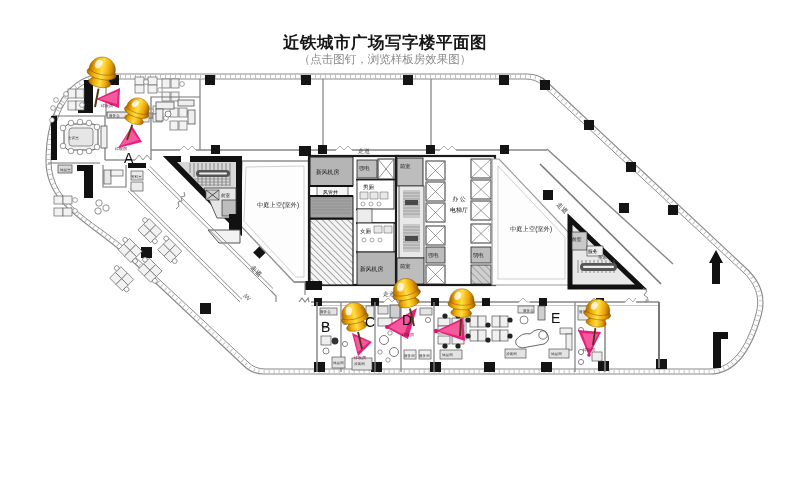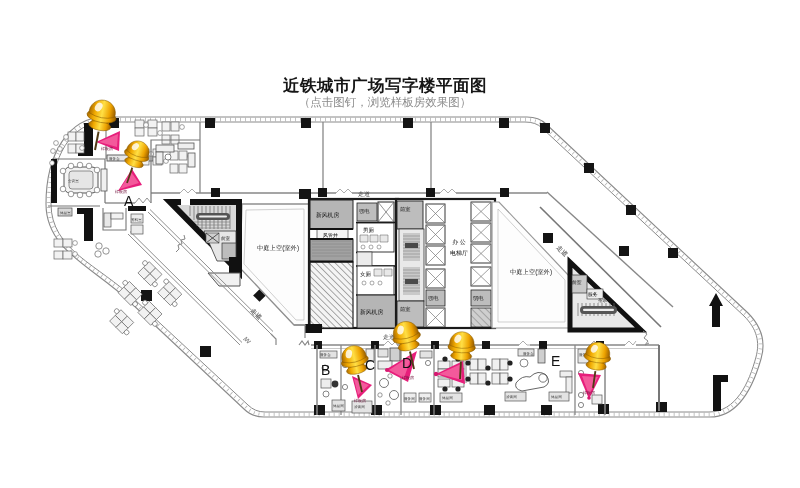--- a/index.html
+++ b/index.html
@@ -1,16 +1,16 @@
 <!DOCTYPE html>
 <html><head>
 <meta charset="utf-8">
 <style>
 html,body{margin:0;padding:0;background:#fff;}
-#wrap{width:800px;height:436px;position:relative;font-family:"Liberation Sans",sans-serif;margin-top:43px;}
+#wrap{width:800px;height:436px;position:relative;font-family:"Liberation Sans",sans-serif;}
 svg{position:absolute;top:0;left:0;}
 text{font-family:"Liberation Sans",sans-serif;}
 </style>
 </head>
 <body>
 <div id="wrap">
 <svg width="800" height="488" viewBox="0 0 800 488">
 <defs>
 <linearGradient id="gold" x1="0" y1="0" x2="1" y2="0">
 <stop offset="0" stop-color="#a96a00"></stop>

